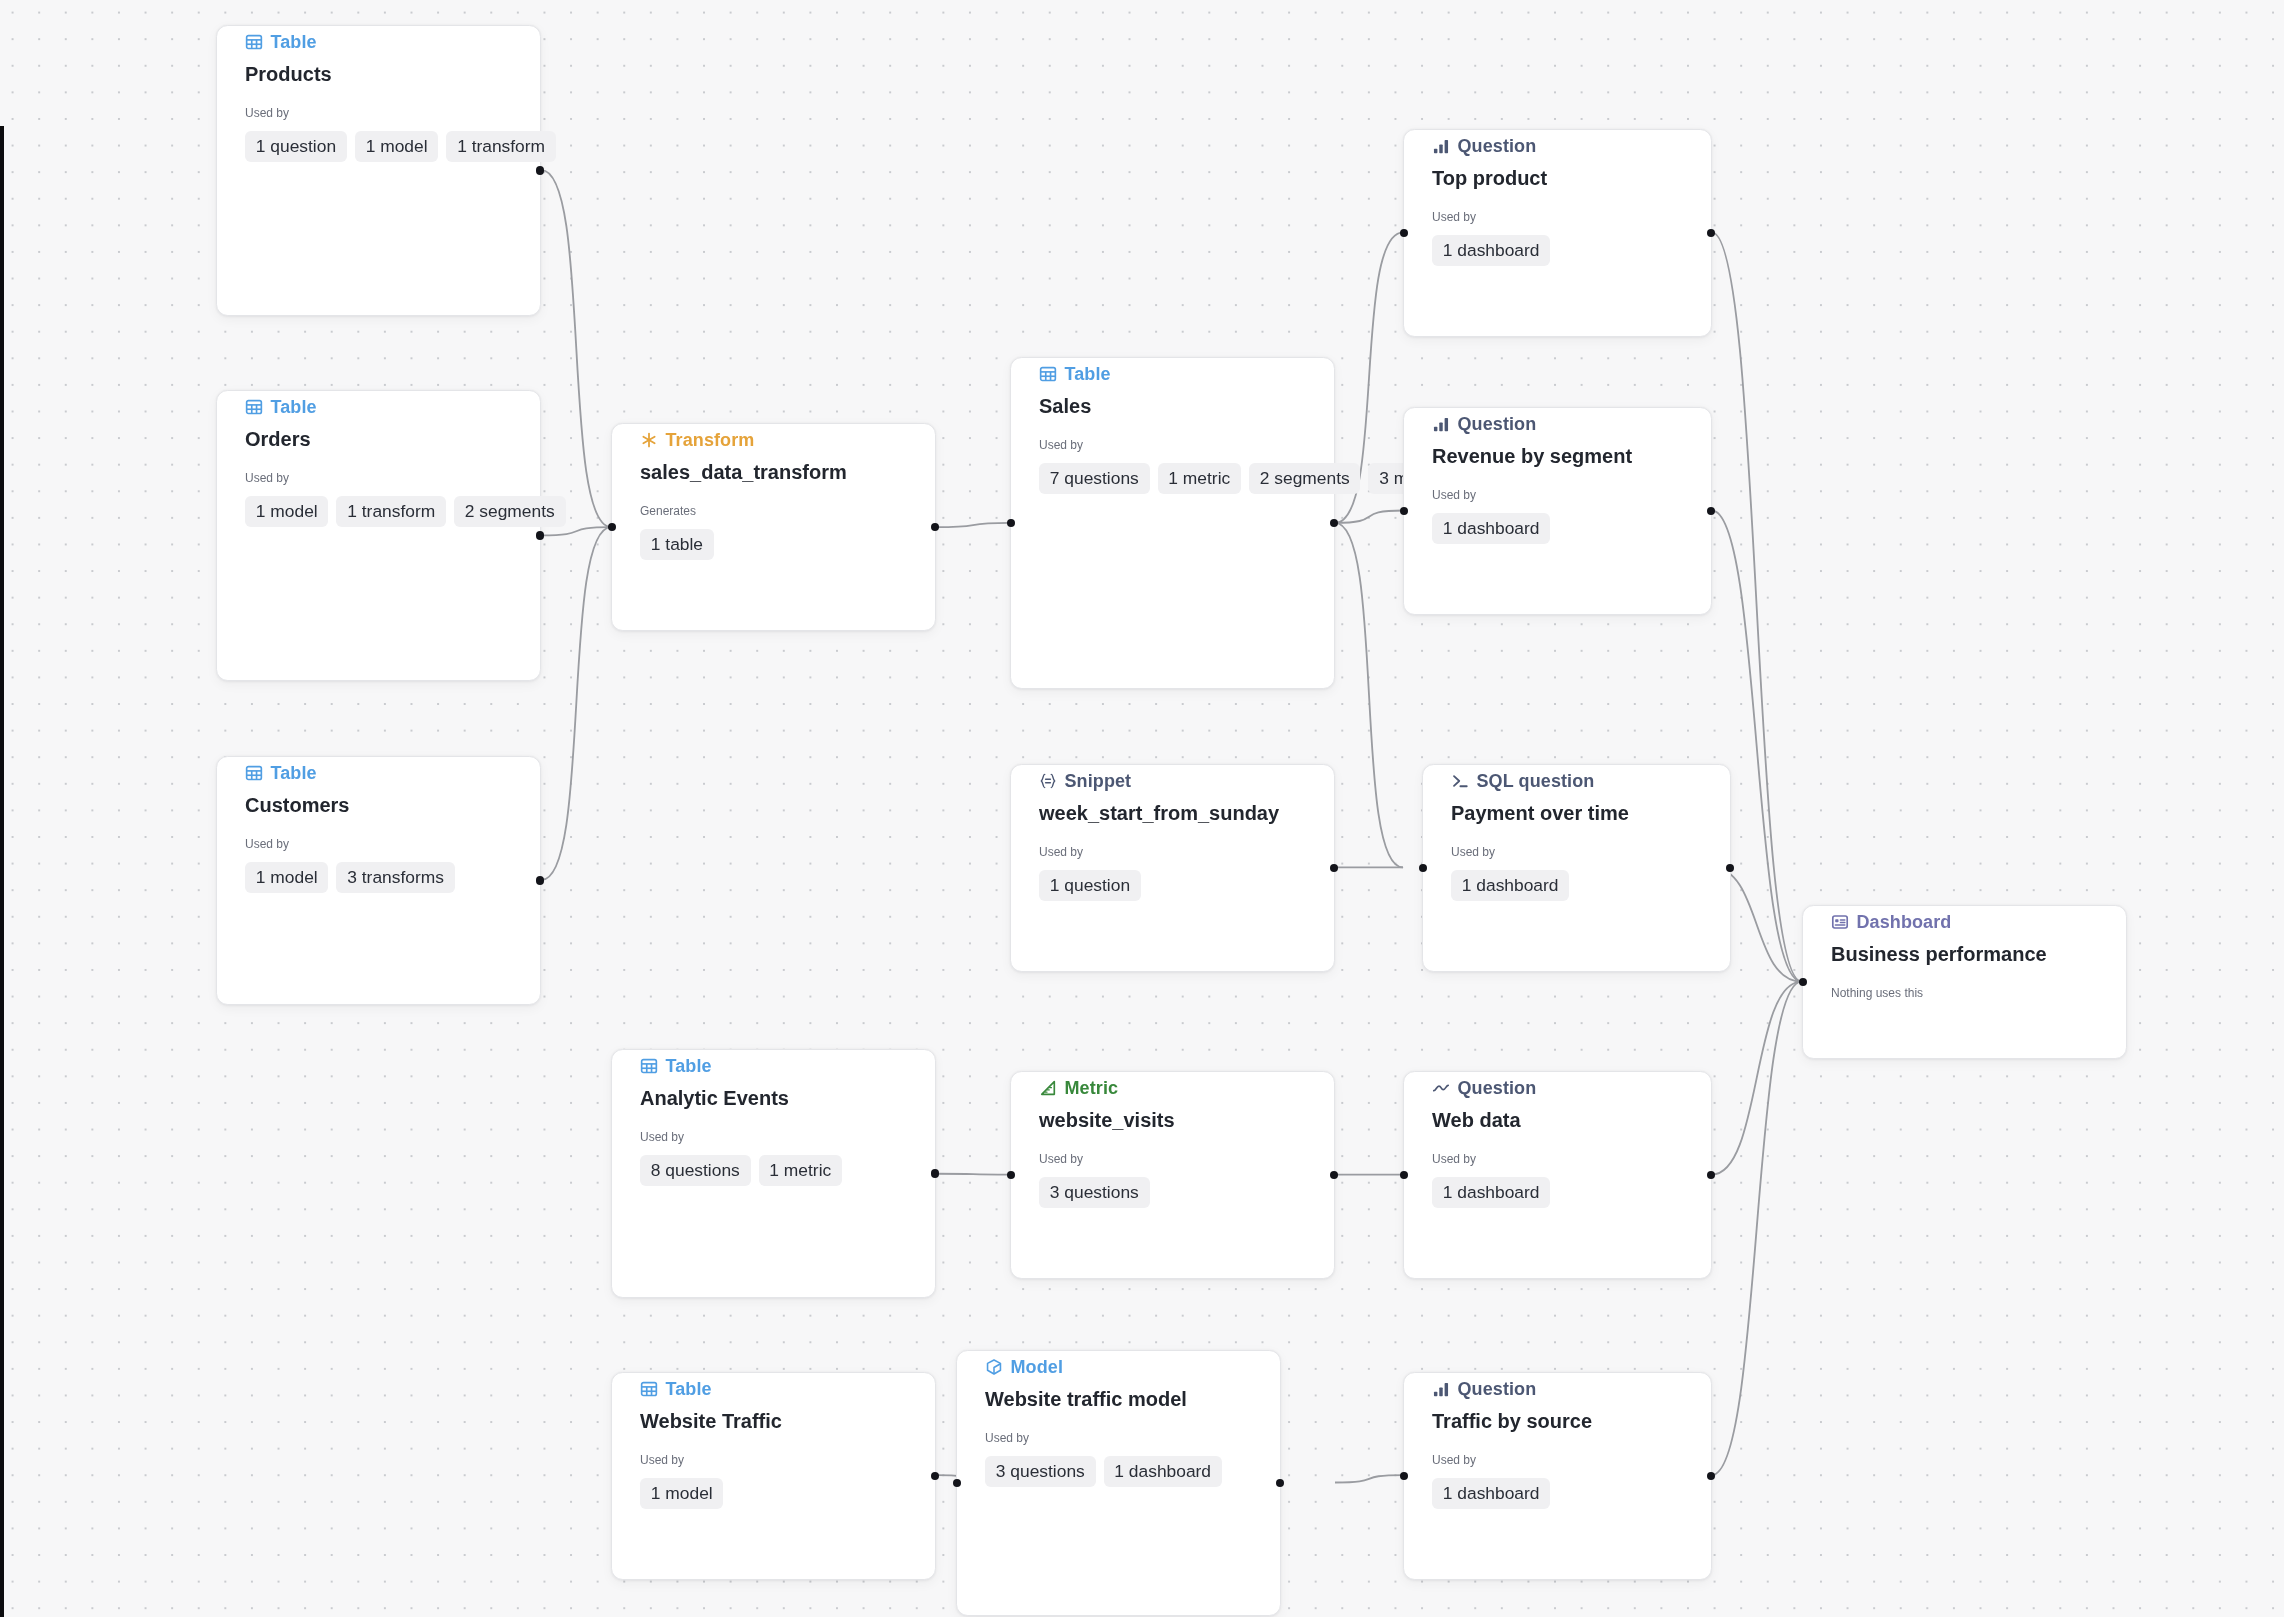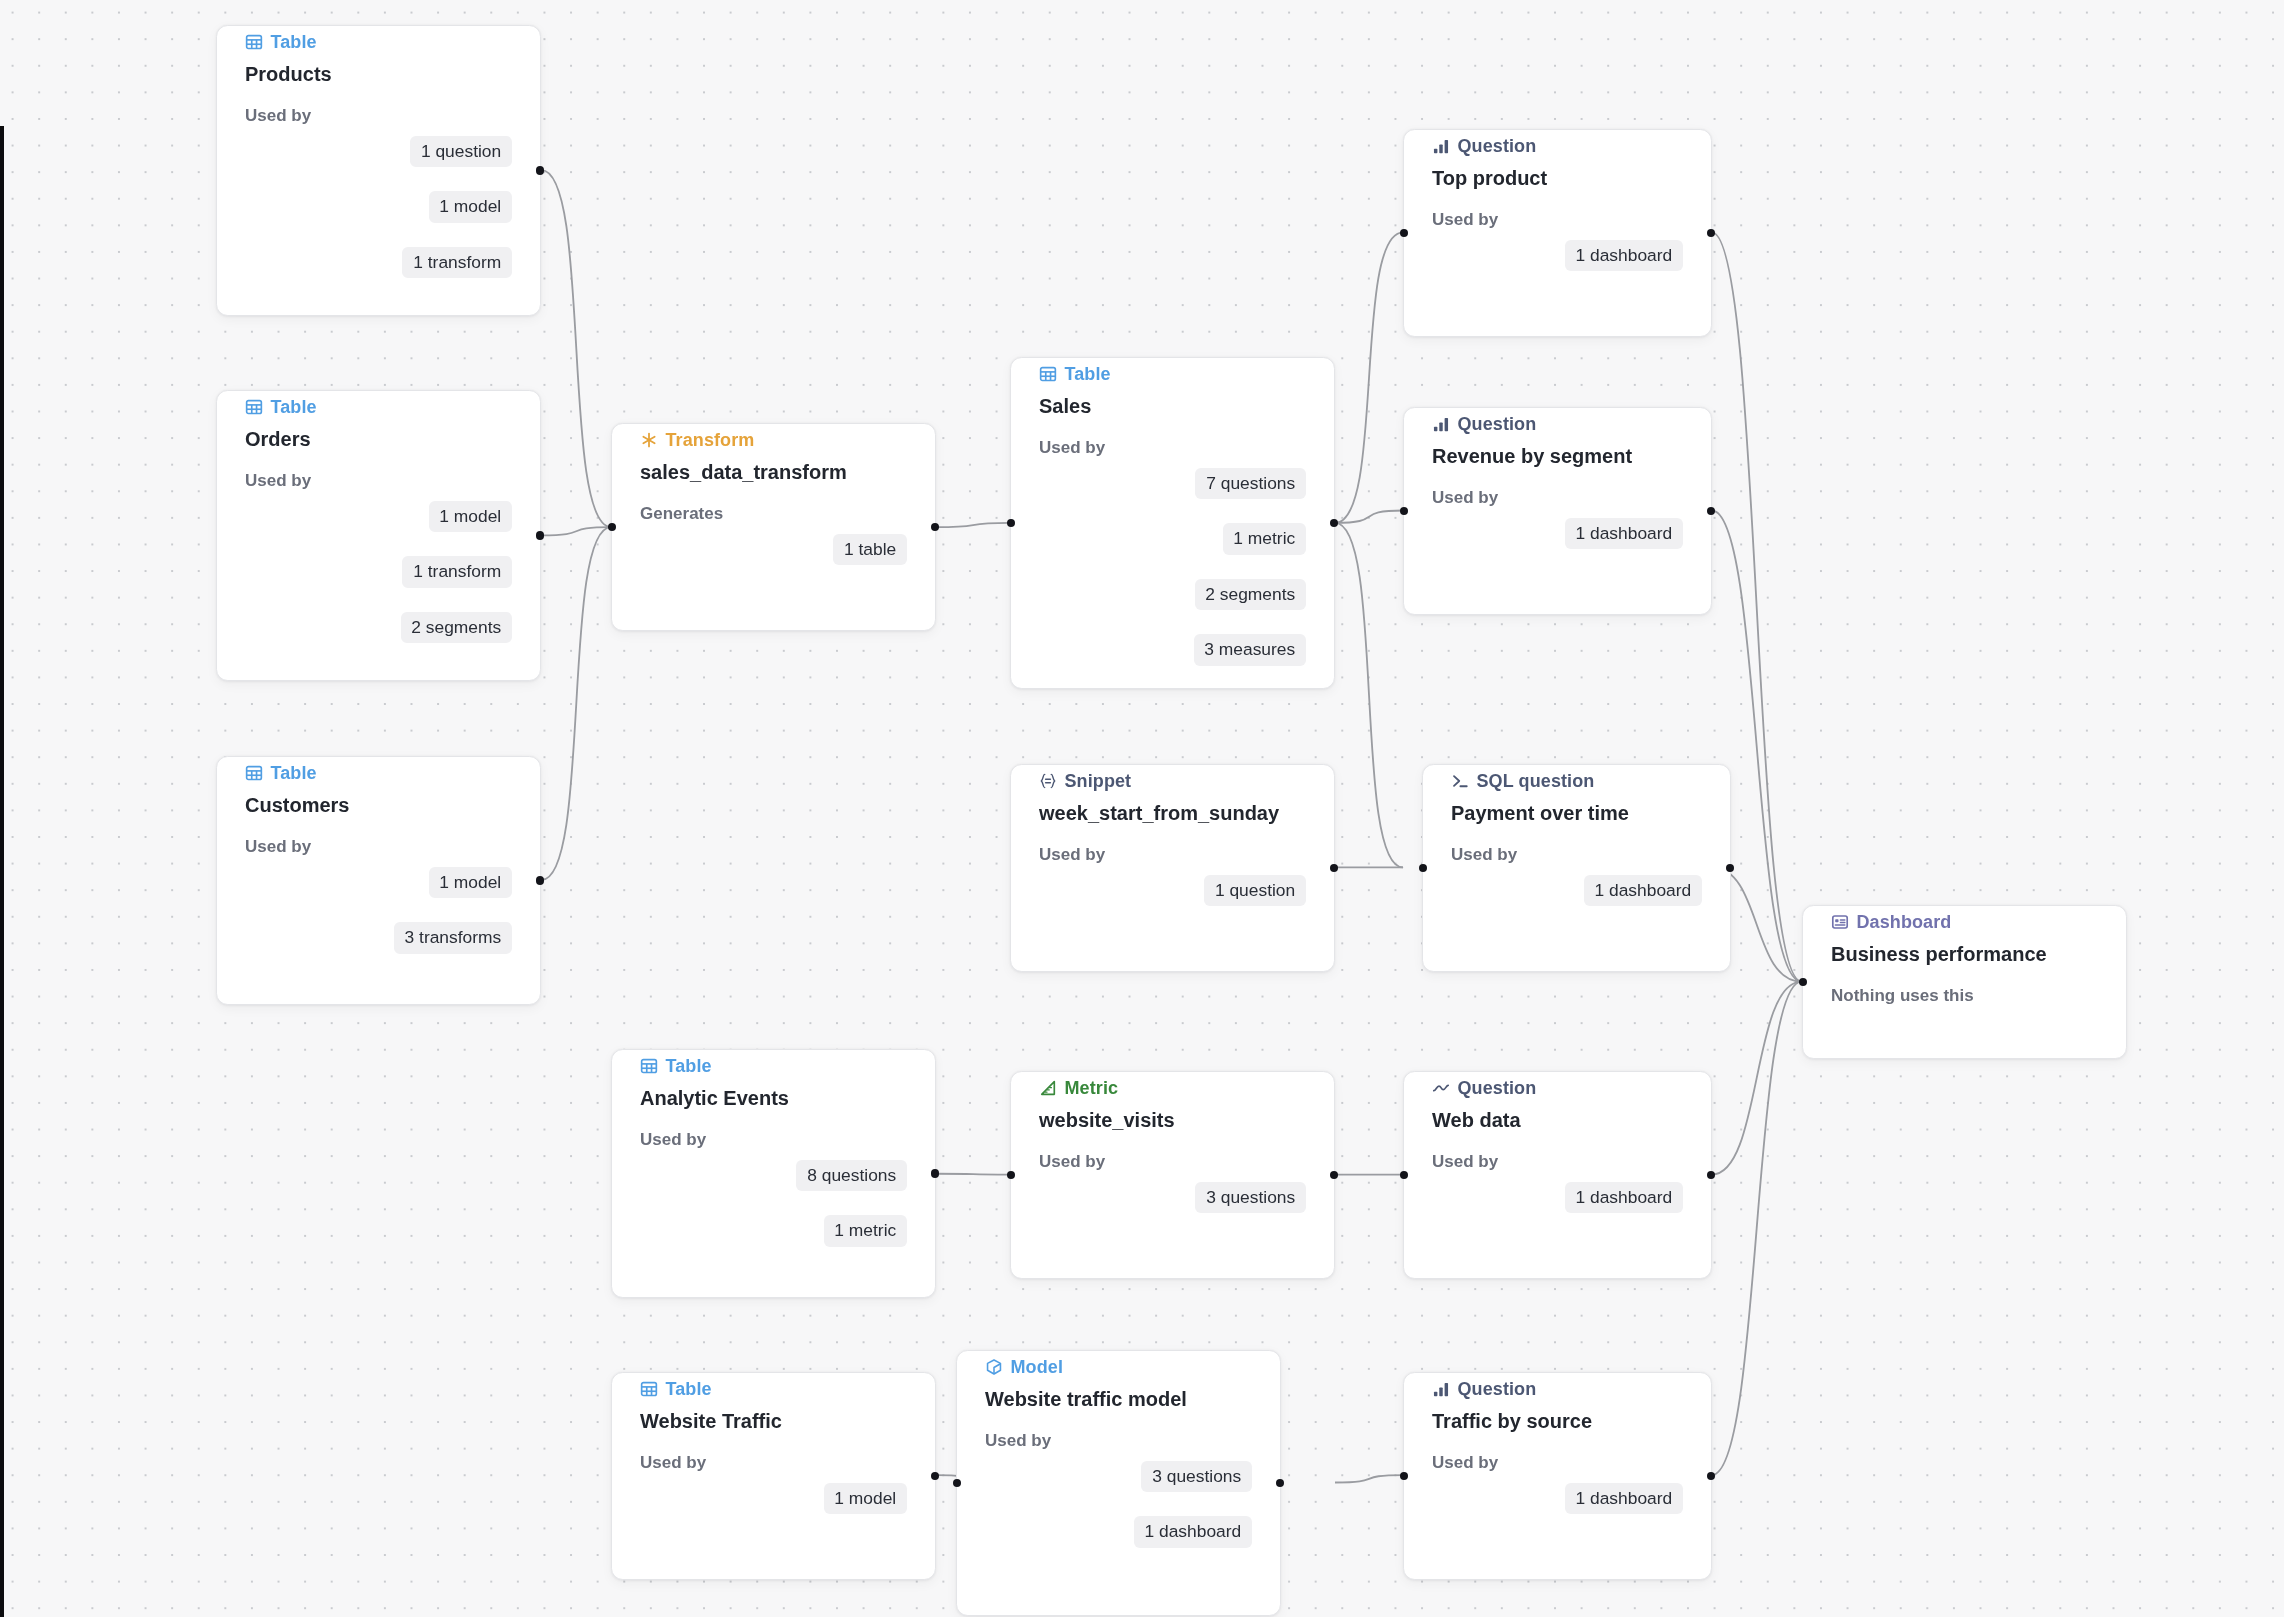--- a/index.html
+++ b/index.html
@@ -89,29 +89,29 @@
   .node-title {
     font-size: 20px;
     font-weight: 700;
     color: #22262e;
     line-height: 1.2;
     margin-bottom: 21.6px;
     white-space: nowrap;
   }
 
   .node-sub {
-    font-size: 17px;
+    font-size: 12px;
     color: #6a6e7a;
     line-height: 1;
     margin-bottom: 11.6px;
-    font-weight: 700;
+    font-weight: 400;
   }
   .node-sub.only { margin-bottom: 0; }
 
-  .chips { display: flex; flex-direction: column; align-items: flex-end; gap: 24px; }
+  .chips { display: flex; align-items: center; gap: 8px; }
   .chip {
     background: #f0f0f2;
     border-radius: 5.8px;
     padding: 6.6px 10.8px 7.5px 10.8px;
     font-size: 17.4px;
     color: #2a2e37;
     line-height: 1;
     white-space: nowrap;
   }
 

